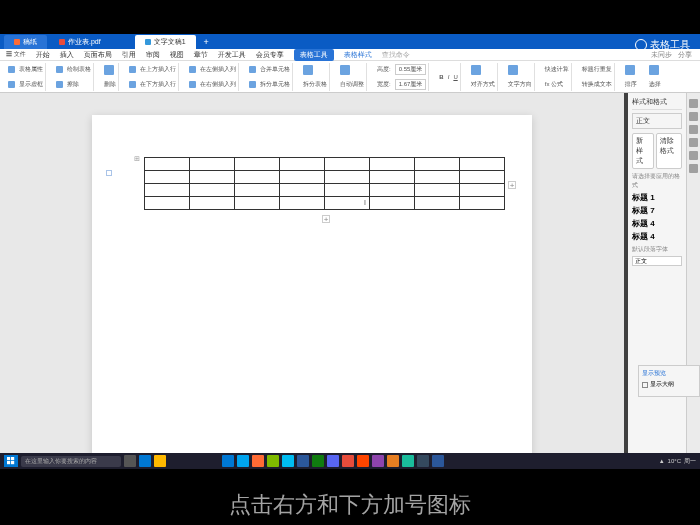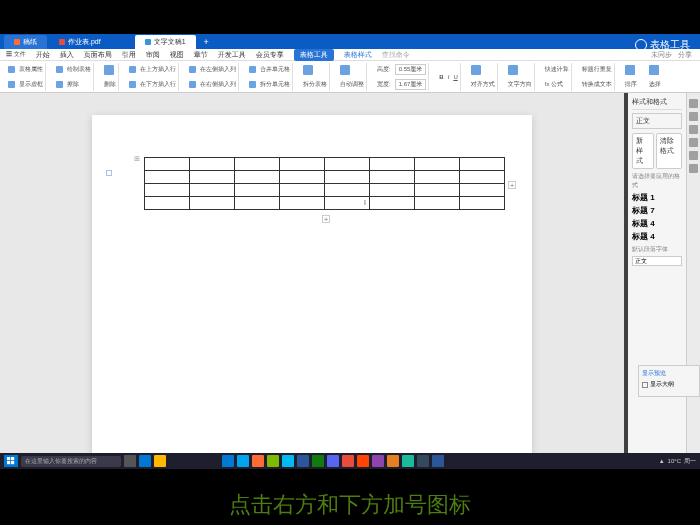--- a/index.html
+++ b/index.html
@@ -1,20 +1,20 @@
 <!DOCTYPE html>
 <html><head>
 <meta charset="utf-8">
 <style>
 *{margin:0;padding:0;box-sizing:border-box;font-family:"Microsoft YaHei",Arial,sans-serif}
 body{background:#000;width:700px;height:525px;overflow:hidden;position:relative}
 .screen{position:absolute;top:34px;left:0;width:700px;height:435px;background:#f0f0f0;font-size:7px}
 .watermark{position:absolute;top:38px;right:10px;color:#fff;font-size:10px;display:flex;align-items:center;gap:3px;z-index:100}
 .watermark-icon{width:12px;height:12px;border:1.5px solid #fff;border-radius:50%;display:inline-block;position:relative}
-.subtitle{position:absolute;bottom:5px;left:0;width:100%;text-align:center;color:#4d7c0f;font-size:22px;font-weight:500;z-index:100}
+.subtitle{position:absolute;bottom:5px;left:0;width:100%;text-align:center;color:#a3a3a3;font-size:22px;font-weight:500;z-index:100}
 .window-tabs{height:15px;background:#0a5bc4;display:flex;align-items:center;padding-left:4px;gap:2px}
 .wtab{padding:2px 10px;font-size:7px;color:#fff;display:flex;align-items:center;gap:3px;border-radius:2px 2px 0 0}
 .wtab.first{background:#2873d6}
 .wtab.orange .dot{width:6px;height:6px;background:#ff6b35;display:inline-block;border-radius:1px}
 .wtab.red .dot{width:6px;height:6px;background:#e74c3c;display:inline-block;border-radius:1px}
 .wtab.blue .dot{width:6px;height:6px;background:#3498db;display:inline-block;border-radius:1px}
 .wtab.active{background:#fff;color:#333}
 .wtab.plus{padding:2px 6px;font-size:9px}
 .ribbon-tabs{height:12px;background:#fff;border-bottom:1px solid #ddd;display:flex;align-items:center;padding-left:6px;gap:10px}
 .rtab{font-size:7px;color:#333;cursor:pointer}

